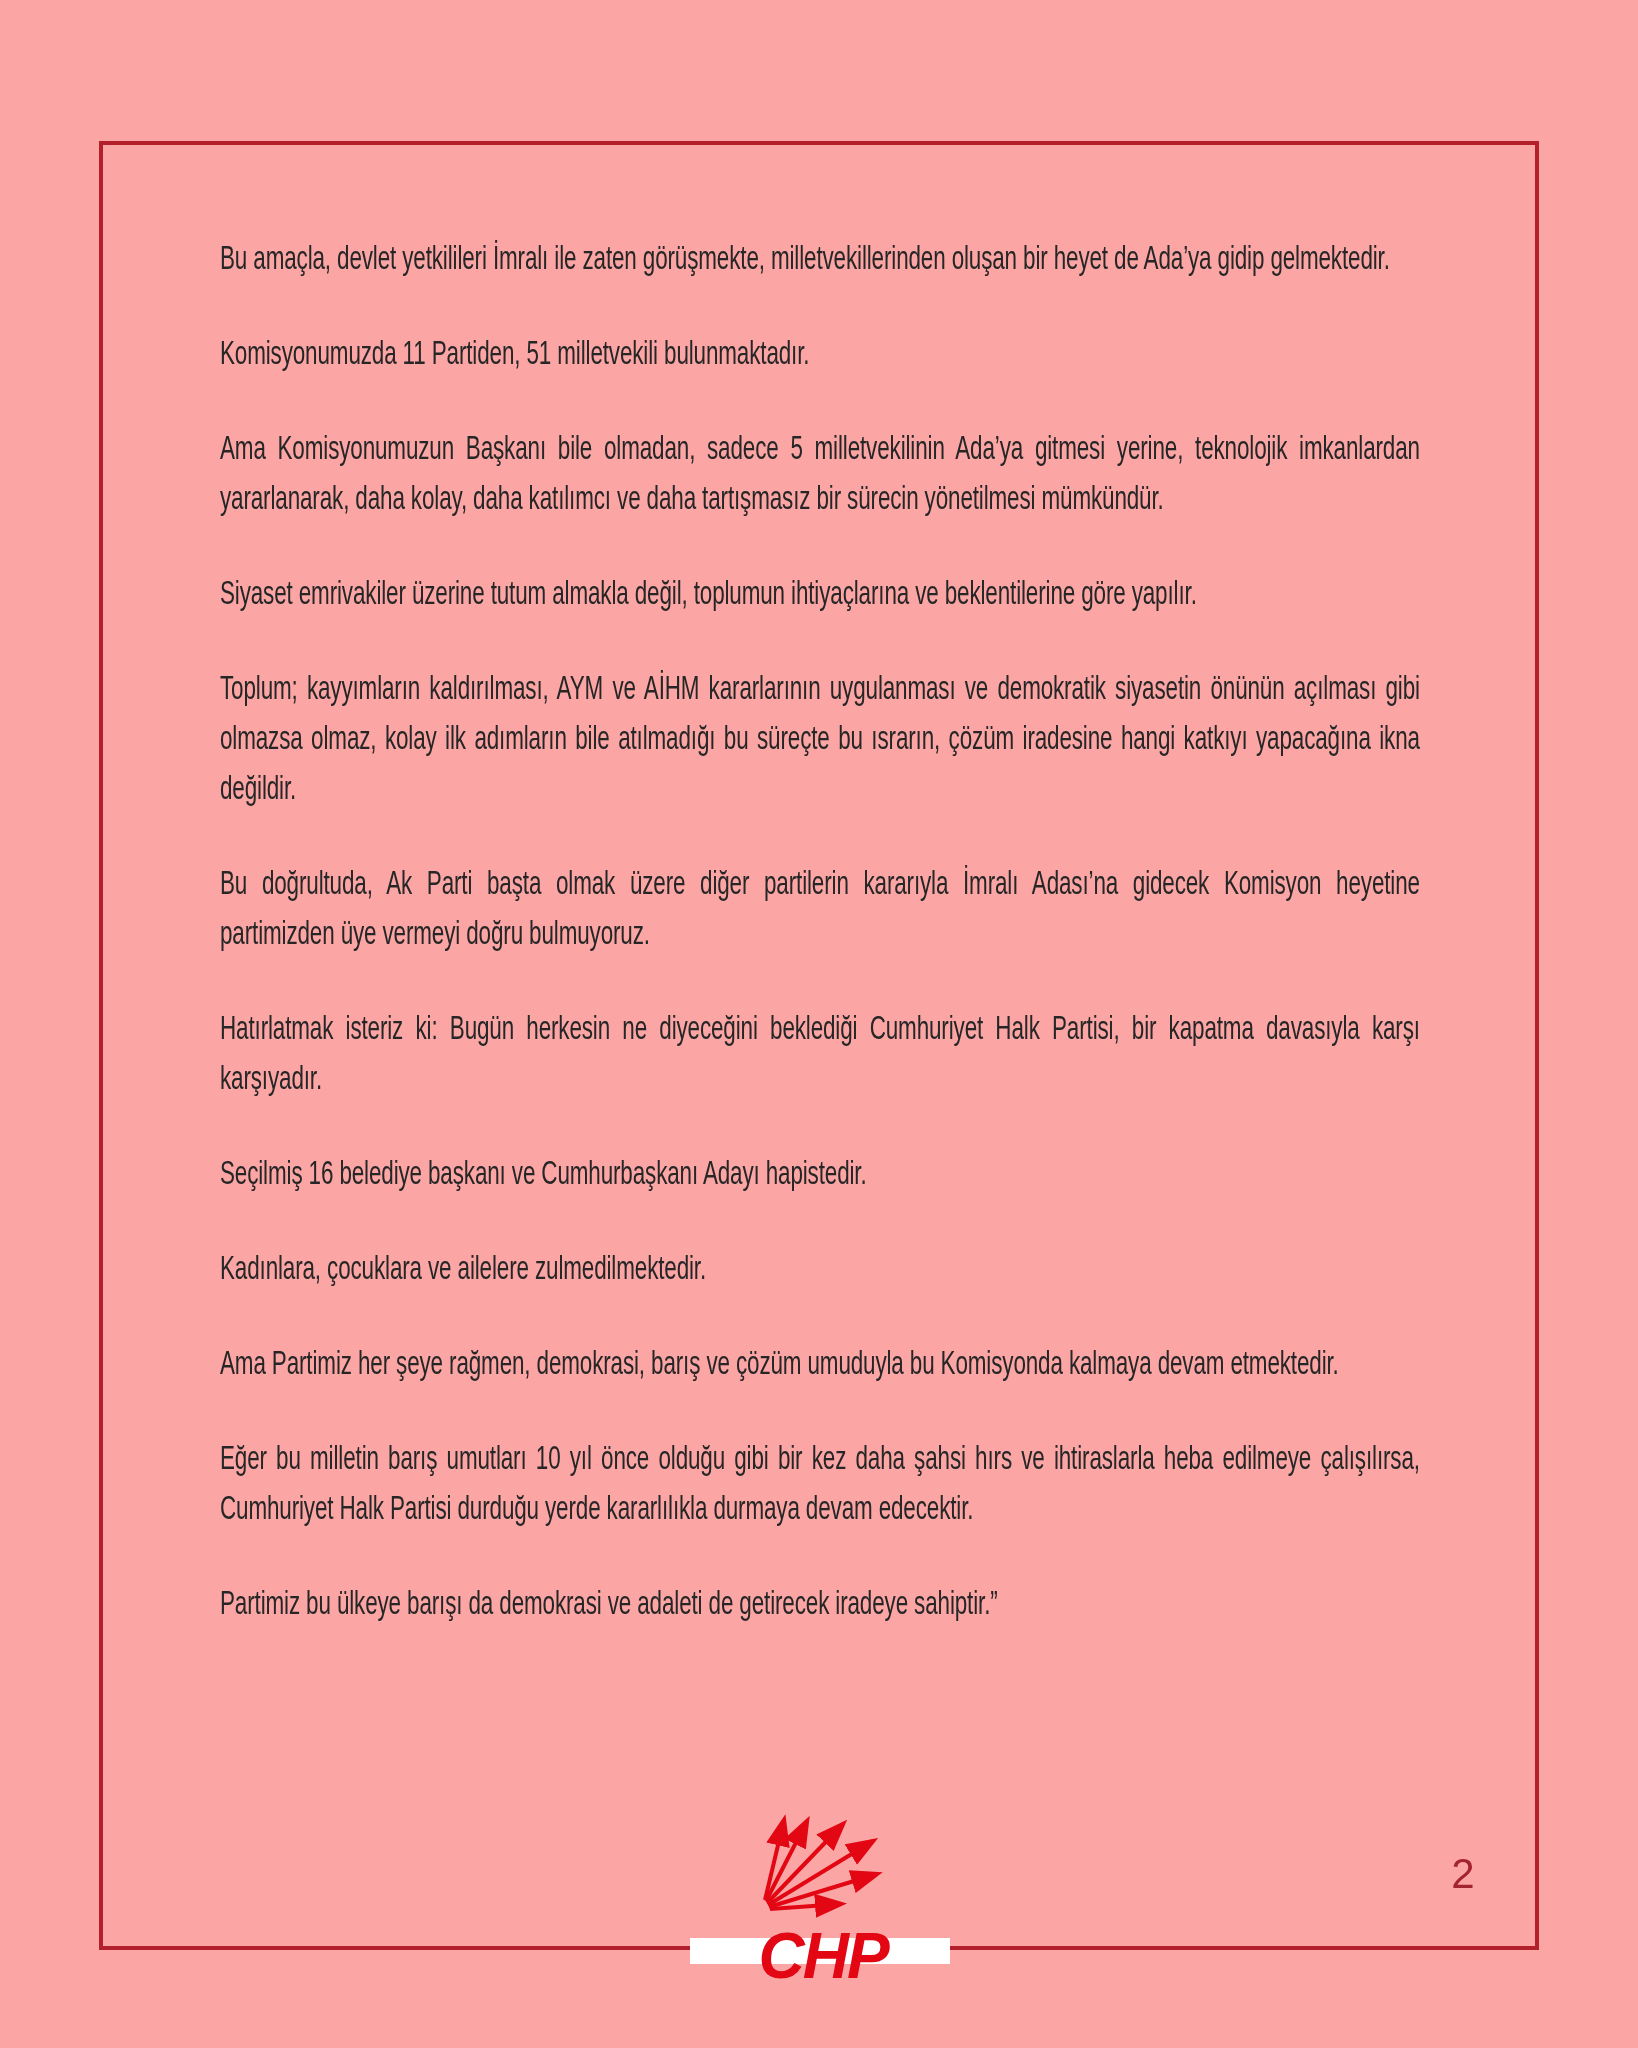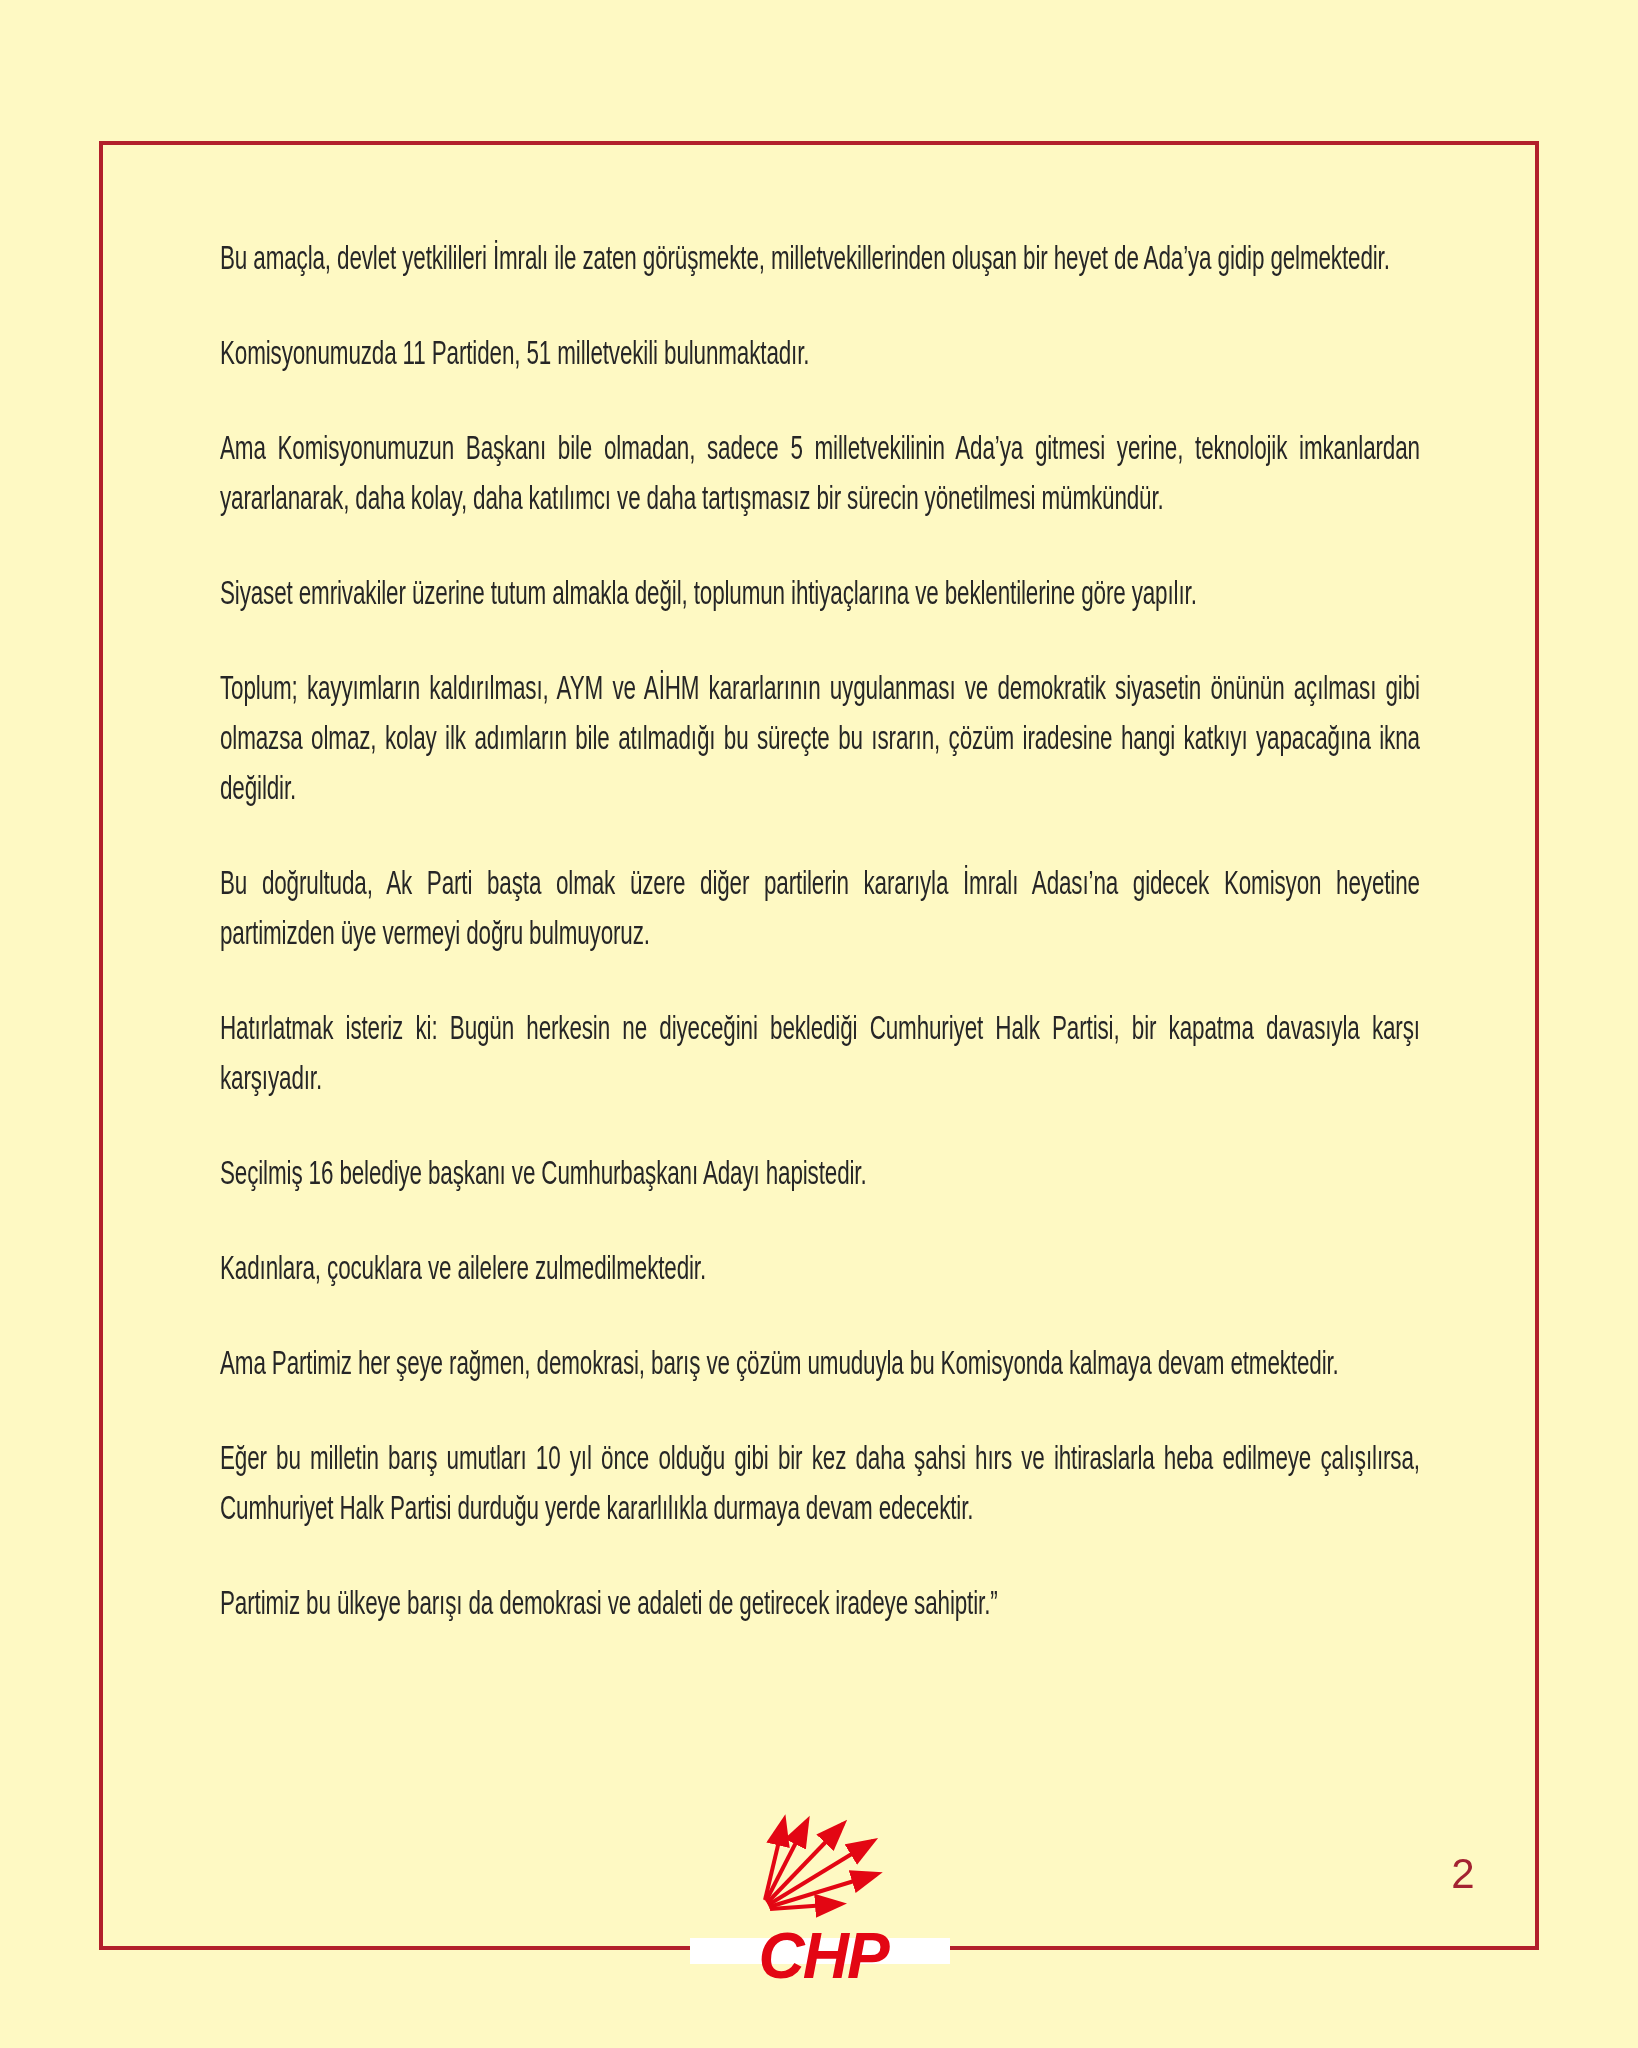--- a/index.html
+++ b/index.html
@@ -4,21 +4,21 @@
 <style>
   html, body {
     margin: 0;
     padding: 0;
     background: #ffffff;
   }
   .page {
     position: relative;
     width: 1638px;
     height: 2048px;
-    background: #fef9c3;
+    background: #fca5a5;
     overflow: hidden;
     font-family: "Liberation Sans", sans-serif;
   }
   .frame {
     position: absolute;
     left: 99px;
     top: 141px;
     width: 1440px;
     height: 1809px;
     border: 4px solid var(--frame-border, #b2202b);

